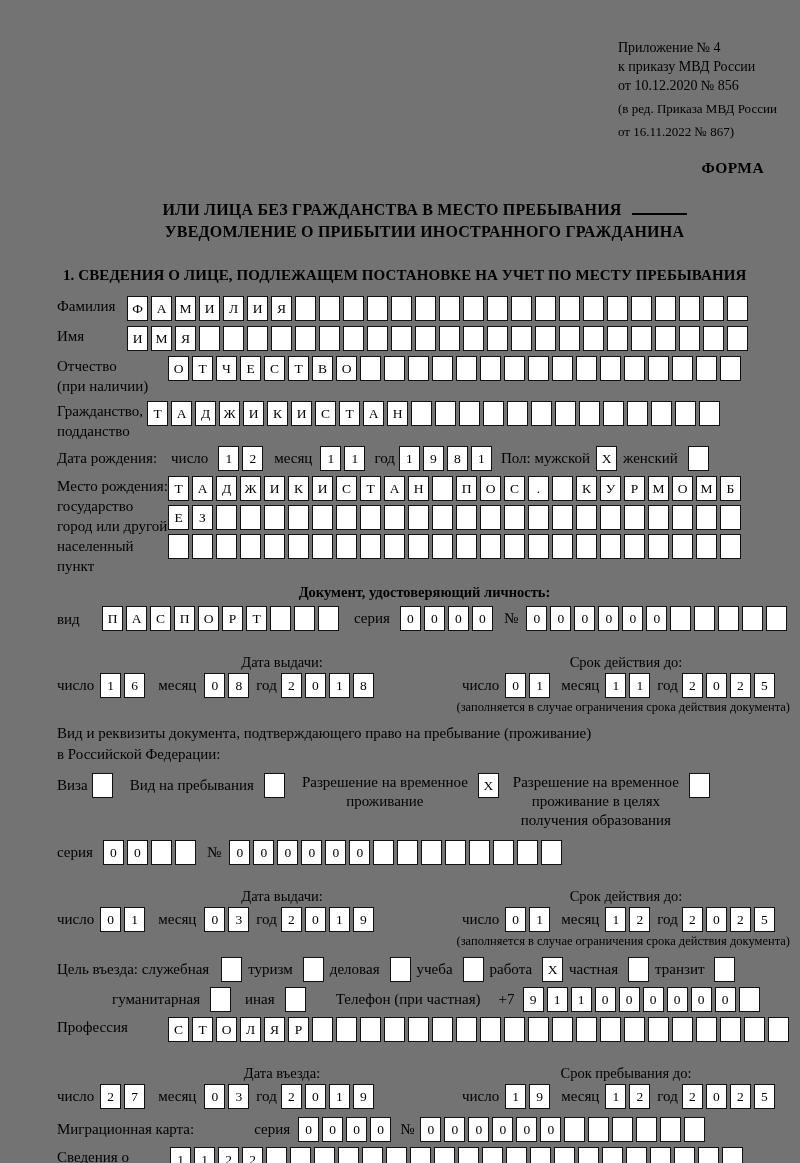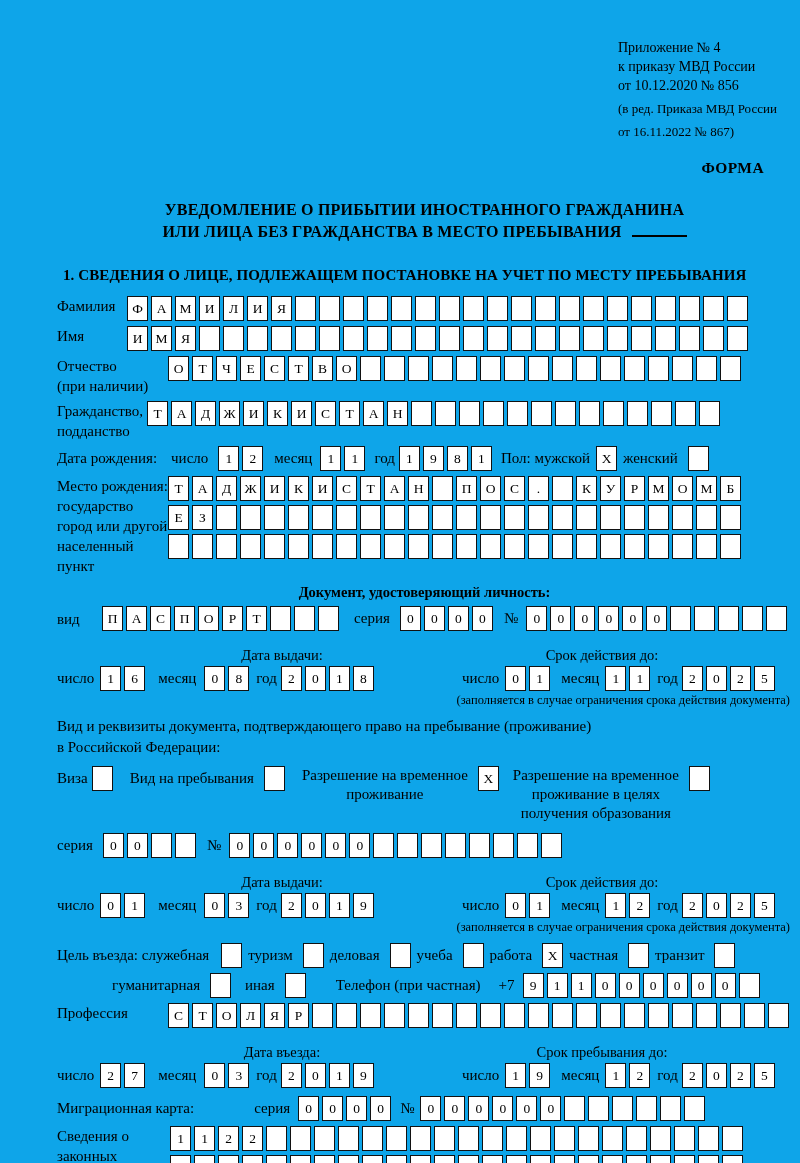--- a/index.html
+++ b/index.html
@@ -1,17 +1,17 @@
 <!DOCTYPE html>
 <html><head>
 <meta charset="utf-8">
 <style>
   html,body{margin:0;padding:0;background:#888;}
   .page{
-    position:relative;width:800px;height:1163px;background:#0ea5e9;color:#000;
+    position:relative;width:800px;height:1163px;background:#737373;color:#000;
     font-family:"Liberation Serif","DejaVu Serif",serif;font-size:15px;
     padding:38px 8px 0 57px;box-sizing:border-box;overflow:hidden;
   }
   .appendix{margin-left:561px;font-size:14px;line-height:19px;}
   .appendix .edit{font-size:13px;line-height:18px;margin-top:5px;}
   .forma{font-weight:bold;text-align:right;margin:18px 28px 0 0;font-size:15.5px;letter-spacing:.4px;}
   .title{text-align:center;font-weight:bold;font-size:16px;line-height:22px;margin-top:22px;letter-spacing:.2px;}
   .blank{display:inline-block;width:55px;border-bottom:2px solid #000;height:13px;margin-left:10px;}
   .sec1{font-weight:bold;font-size:15px;margin-top:24px;margin-left:6px;letter-spacing:.1px;}
 
@@ -24,21 +24,21 @@
     margin-right:3px;display:inline-flex;align-items:center;justify-content:center;
     font-size:13.5px;background:#fff;
   }
   .checkbox{margin:0 6px;}
   .inline{display:flex;align-items:center;flex-wrap:nowrap;}
   .g4{margin-right:4px;} .g6{margin-right:6px;} .g8{margin-right:8px;} .g10{margin-right:10px;}
   .g12{margin-right:12px;} .g14{margin-right:14px;} .g30{margin-right:30px;} .g18{margin-right:18px;}
   .ml55{margin-left:55px;} .ml60{margin-left:60px;}
   .multirows .cells{margin-bottom:4px;}
   .doc-header{text-align:center;font-weight:bold;font-size:14.5px;margin-top:8px;font-family:Liberation Serif, serif;}
-  .date-labels{font-size:14.5px;margin-top:16px;}
+  .date-labels{font-size:14.5px;margin-top:23px;gap:24px;}
   .dl-left{width:390px;text-align:center;padding-left:60px;box-sizing:border-box;}
   .dl-right{width:310px;text-align:center;}
   .date-digits{display:flex;margin-top:2px;}
   .dd-left{display:flex;align-items:center;width:405px;flex:0 0 auto;}
   .dd-right{display:flex;align-items:center;}
   .note-right{font-size:12.5px;text-align:right;margin-top:2px;padding-right:2px;}
   .para{margin-top:8px;line-height:21px;}
   .center-lbl{text-align:center;line-height:19px;flex:0 0 auto;}
   .pair{display:flex;align-items:center;flex:0 0 auto;}
   .visa-row{margin-top:8px;}
@@ -52,22 +52,22 @@
     <div>Приложение № 4</div>
     <div>к приказу МВД России</div>
     <div>от 10.12.2020 № 856</div>
     <div class="edit">(в ред. Приказа МВД России</div>
     <div class="edit">от 16.11.2022 № 867)</div>
   </div>
 
   <div class="forma">ФОРМА</div>
 
   <div class="title">
+    <div><span>ИЛИ ЛИЦА БЕЗ ГРАЖДАНСТВА В МЕСТО ПРЕБЫВАНИЯ</span><span class="blank"></span></div>
     <div>УВЕДОМЛЕНИЕ О ПРИБЫТИИ ИНОСТРАННОГО ГРАЖДАНИНА</div>
-    <div><span>ИЛИ ЛИЦА БЕЗ ГРАЖДАНСТВА В МЕСТО ПРЕБЫВАНИЯ</span><span class="blank"></span></div>
   </div>
 
   <div class="sec1">1. СВЕДЕНИЯ О ЛИЦЕ, ПОДЛЕЖАЩЕМ ПОСТАНОВКЕ НА УЧЕТ ПО МЕСТУ ПРЕБЫВАНИЯ</div>
 
   <div class="row" style="margin-top:12px">
     <div class="lbl w70">Фамилия</div>
     <div class="cells">
         <span class="cell">Ф</span>
         <span class="cell">А</span>
         <span class="cell">М</span>

